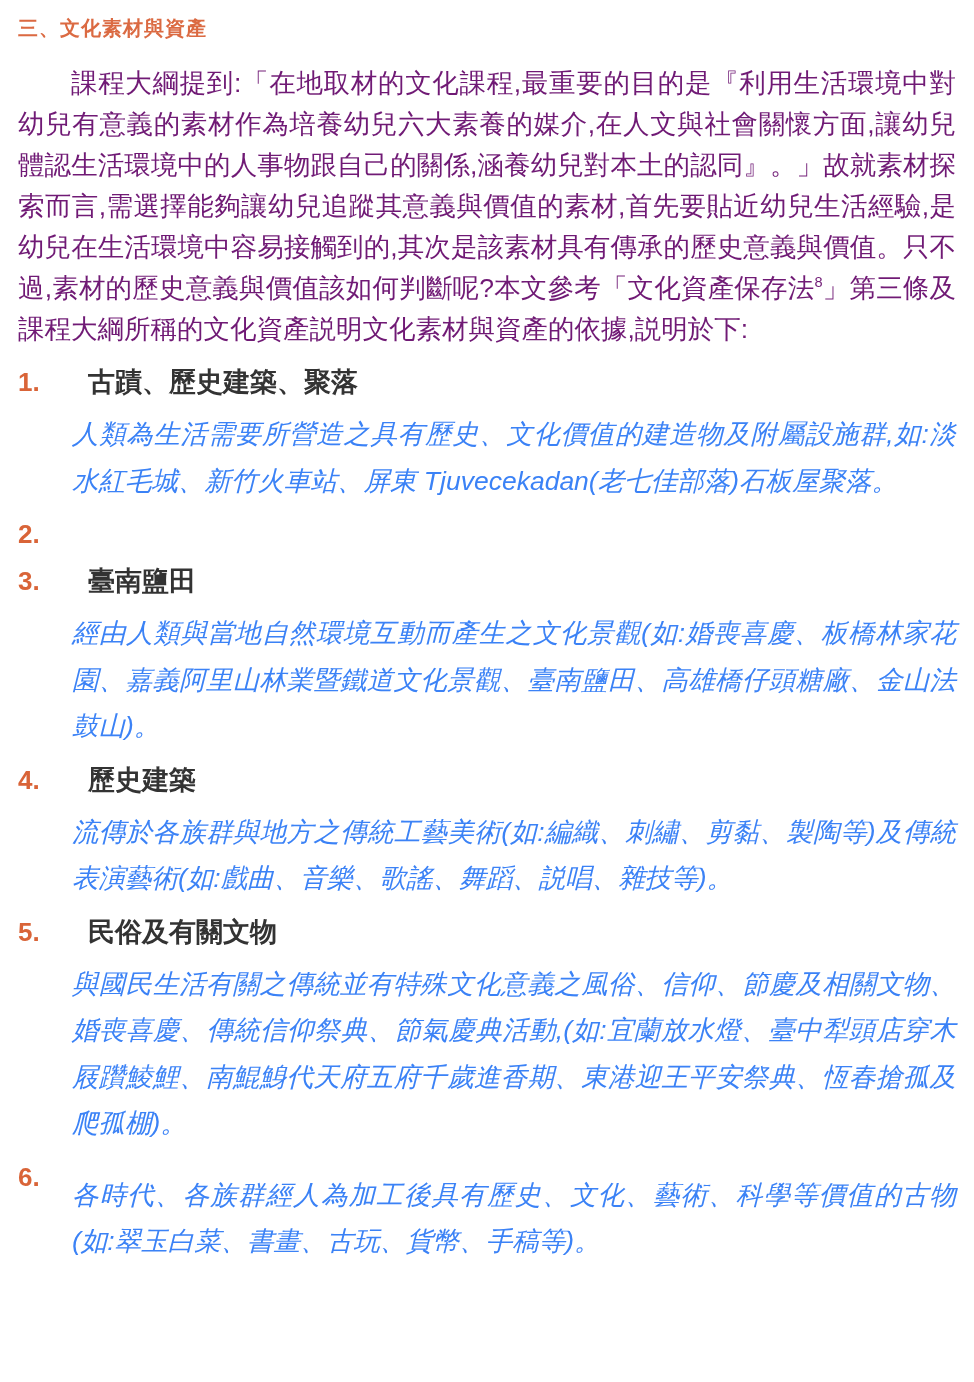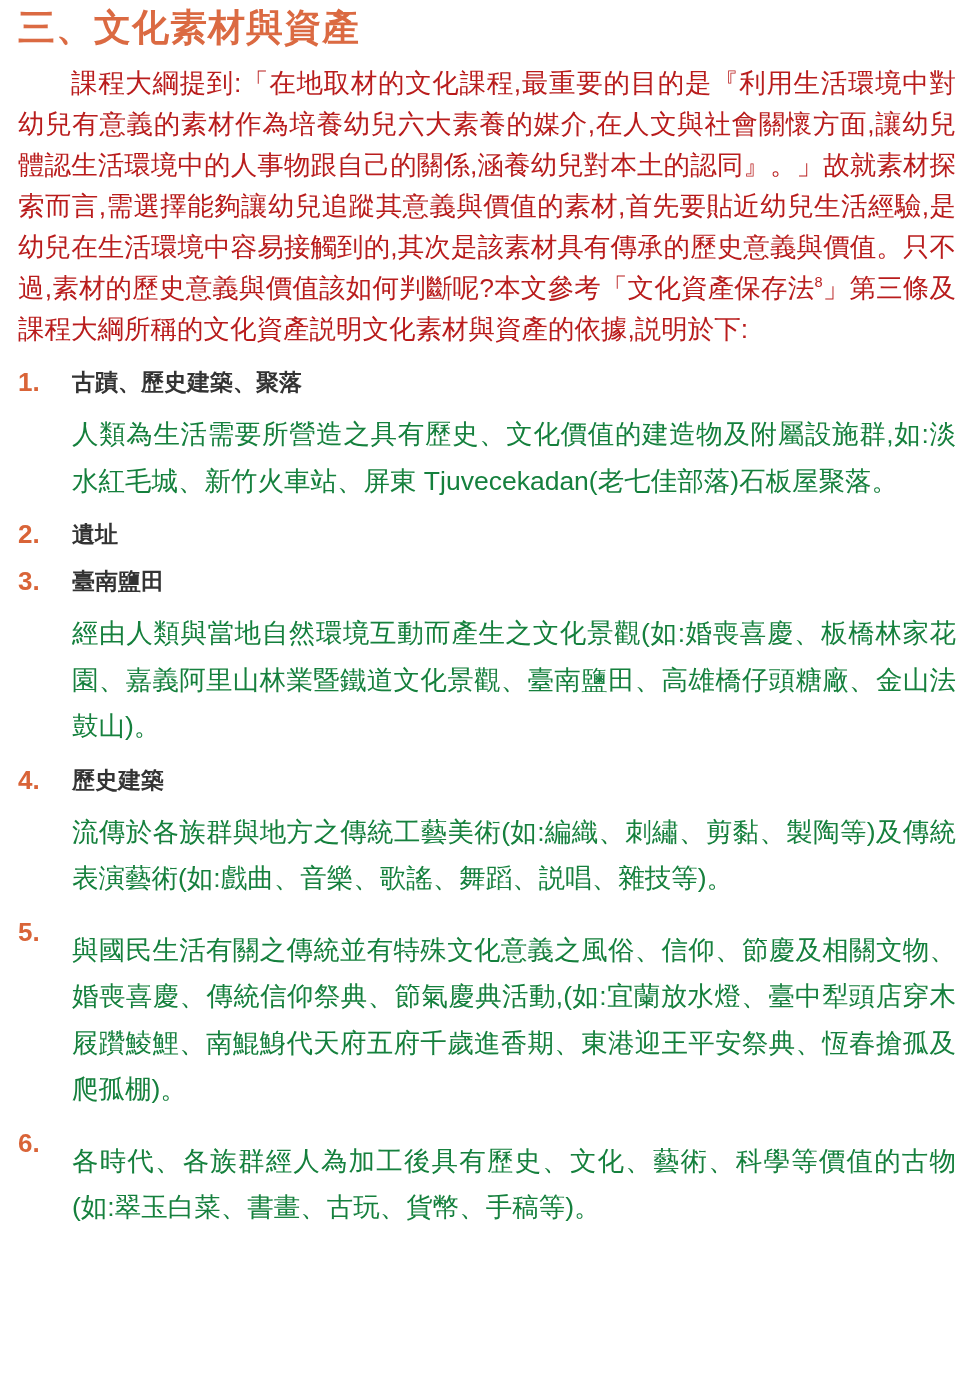--- a/index.html
+++ b/index.html
@@ -8,33 +8,33 @@
     width: 974px;
     height: 1382px;
     overflow: hidden;
     font-family: "Liberation Sans", "DejaVu Sans", sans-serif;
     color: #3c3c3c;
   }
   .page { padding: 6px 18px 0 18px; }
 
   .title {
     color: #db6a42;
-    font-size: 37px;
+    font-size: 20px;
     font-weight: 700;
     line-height: 44px;
     letter-spacing: 1px;
   }
 
   .intro {
     margin-top: 13px;
     font-size: 26.5px;
     line-height: 41px;
     text-align: justify;
     text-indent: 2em;
-    color: #b91c1c;
+    color: #701a75;
   }
   .intro sup {
     font-size: 0.55em;
     vertical-align: super;
     line-height: 0;
   }
 
   .list {
     list-style: none;
     margin-top: 15px;
@@ -48,30 +48,32 @@
     flex: 0 0 54px;
     width: 54px;
     color: #d96438;
     font-weight: 700;
     font-size: 26px;
     line-height: 34px;
   }
   .item-content { flex: 1; min-width: 0; }
   .item-heading {
     font-weight: 700;
-    font-size: 23px;
+    font-size: 27px;
     line-height: 34px;
     color: #333333;
+    margin-left: 16px;
   }
   .item-body {
     margin-top: 12px;
     font-size: 26.5px;
     line-height: 46.5px;
     text-align: justify;
-    color: #15803d;
+    color: #3b82f6;
+    font-style: italic;
   }
 </style>
 </head>
 <body>
 
 <div class="page">
 
   <h1 class="title">三、文化素材與資產</h1>
 
   <p class="intro"><span>課程大綱提到:「在地取材的文化課程,最重要的目的是『利用生活環境中對幼兒有意義的素材作為培養幼兒六大素養的媒介,在人文與社會關懷方面,讓幼兒體認生活環境中的人事物跟自己的關係,涵養幼兒對本土的認同』。」故就素材探索而言,需選擇能夠讓幼兒追蹤其意義與價值的素材,首先要貼近幼兒生活經驗,是幼兒在生活環境中容易接觸到的,其次是該素材具有傳承的歷史意義與價值。只不過,素材的歷史意義與價值該如何判斷呢?本文參考「文化資產保存法</span><sup>8</sup><span>」第三條及課程大綱所稱的文化資產説明文化素材與資產的依據,説明於下:</span></p>
@@ -81,21 +83,20 @@
     <span class="num">1.</span>
     <div class="item-content">
       <div class="item-heading">古蹟、歷史建築、聚落</div>
       <div class="item-body">人類為生活需要所營造之具有歷史、文化價值的建造物及附屬設施群,如:淡水紅毛城、新竹火車站、屏東 Tjuvecekadan(老七佳部落)石板屋聚落。</div>
     </div>
   </li>
 
   <li class="item">
     <span class="num">2.</span>
     <div class="item-content">
-      <div class="item-heading">遺址</div>
     </div>
   </li>
 
   <li class="item">
     <span class="num">3.</span>
     <div class="item-content">
       <div class="item-heading">臺南鹽田</div>
       <div class="item-body">經由人類與當地自然環境互動而產生之文化景觀(如:婚喪喜慶、板橋林家花園、嘉義阿里山林業暨鐵道文化景觀、臺南鹽田、高雄橋仔頭糖廠、金山法鼓山)。</div>
     </div>
   </li>
@@ -104,20 +105,21 @@
     <span class="num">4.</span>
     <div class="item-content">
       <div class="item-heading">歷史建築</div>
       <div class="item-body">流傳於各族群與地方之傳統工藝美術(如:編織、刺繡、剪黏、製陶等)及傳統表演藝術(如:戲曲、音樂、歌謠、舞蹈、説唱、雜技等)。</div>
     </div>
   </li>
 
   <li class="item">
     <span class="num">5.</span>
     <div class="item-content">
+      <div class="item-heading">民俗及有關文物</div>
       <div class="item-body">與國民生活有關之傳統並有特殊文化意義之風俗、信仰、節慶及相關文物、婚喪喜慶、傳統信仰祭典、節氣慶典活動,(如:宜蘭放水燈、臺中犁頭店穿木屐躦鯪鯉、南鯤鯓代天府五府千歲進香期、東港迎王平安祭典、恆春搶孤及爬孤棚)。</div>
     </div>
   </li>
 
   <li class="item">
     <span class="num">6.</span>
     <div class="item-content">
       <div class="item-body">各時代、各族群經人為加工後具有歷史、文化、藝術、科學等價值的古物(如:翠玉白菜、書畫、古玩、貨幣、手稿等)。</div>
     </div>
   </li>

